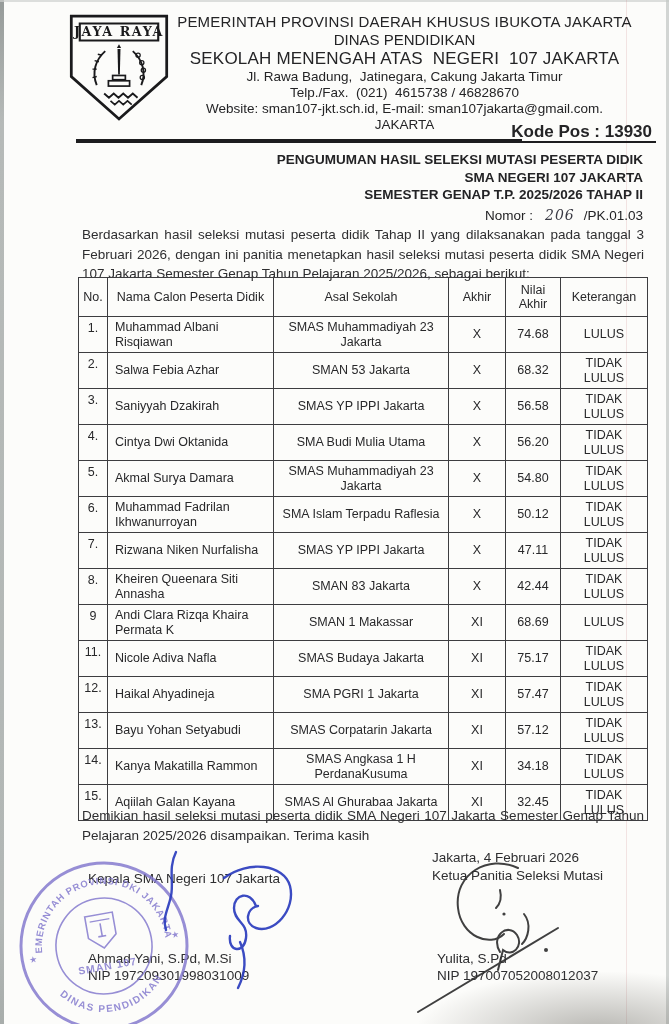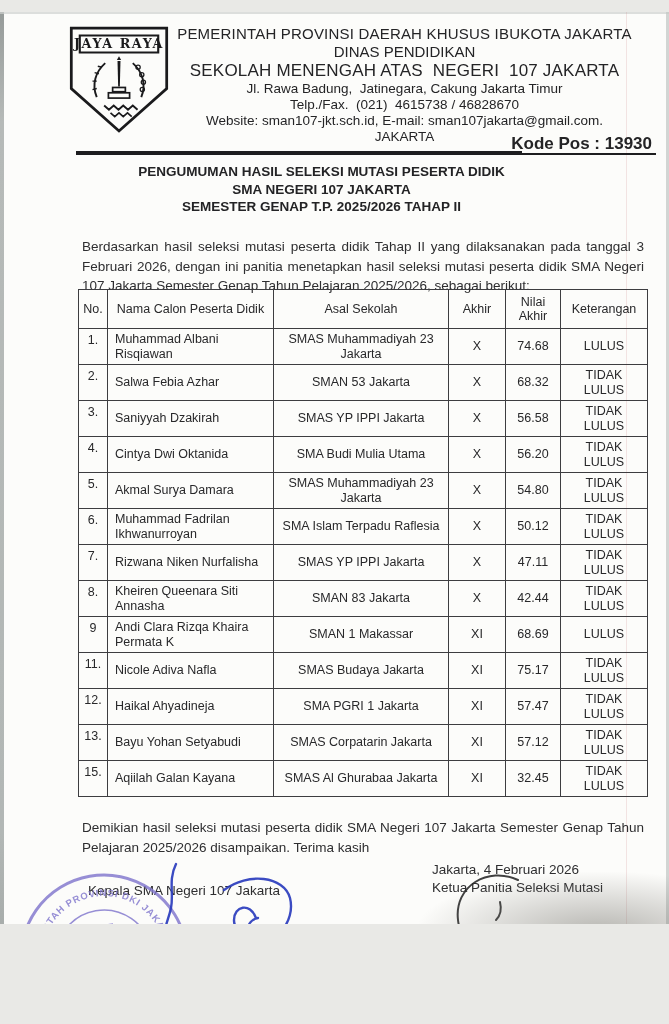--- a/index.html
+++ b/index.html
@@ -1,18 +1,18 @@
 <!DOCTYPE html>
 <html><head>
 <meta charset="utf-8">
 <style>
   * { margin:0; padding:0; box-sizing:border-box; }
   html,body { background:#e9e9e6; }
   .page {
-    position:relative; width:669px; height:912px; margin:12px auto;
+    position:relative; width:669px; height:1024px; margin:0 auto;
     background:#fcfcfa; overflow:hidden;
     font-family:"Liberation Sans", sans-serif; color:#2e2e30;padding-left:12px;
   }
 
   
   .edge-left  { position:absolute; left:0; top:0; width:4px; height:100%;
                 background:linear-gradient(180deg,#969b99,#b6bab8 12%,#b2b7b5 90%,#a8adab); }
   .edge-top   { position:absolute; left:0; top:0; width:100%; height:2px; background:#ced1cf; opacity:.7; }
   .edge-right { position:absolute; right:0; top:0; width:3px; height:100%; background:#c4c8c6; opacity:.75; }
   .shadow-br  { position:absolute; right:0; bottom:0; width:250px; height:52px;
@@ -28,21 +28,21 @@
   .lh-line1 { font-size:15px; line-height:18px; letter-spacing:.2px; }
   .lh-line2 { font-size:15px; line-height:18px; }
   .lh-line3 { font-size:17px; line-height:20px; letter-spacing:.2px; }
   .lh-small { font-size:13.5px; line-height:16px; }
 
   .kodepos { position:absolute; top:122px; right:17px; font-size:17px; font-weight:bold; color:#242426; }
   .rule-thick { position:absolute; top:139px; left:76px; width:446px; height:4px; background:#1d1d1f; }
   .rule-thin  { position:absolute; top:141px; left:522px; width:134px; height:2px; background:#1d1d1f; }
 
   
-  .title-block { position:absolute; top:151px; left:0; right:26px; text-align:center; color:#232325; }
+  .title-block { position:absolute; top:151px; left:0; right:26px; text-align:right; color:#232325; }
   .title-line { font-size:13.5px; font-weight:bold; line-height:17.5px; }
   .nomor-line { font-size:13.5px; line-height:20px; margin-top:1px; }
   .nomor-hand { font-family:"DejaVu Serif", serif; font-style:italic; font-size:14px;
                 letter-spacing:1px; color:#3a3a44; margin:0 9px 0 12px; }
 
   
   .intro   { position:absolute; top:225px; left:82px; right:25px; font-size:13.5px;
              line-height:19.5px; text-align:justify; }
   .closing { position:absolute; top:806px; left:82px; right:25px; font-size:13.5px;
              line-height:19.5px; text-align:justify; }
@@ -115,20 +115,23 @@
   </div>
 
   <div class="kodepos">Kode Pos : 13930</div>
   <div class="rule-thick"></div>
   <div class="rule-thin"></div>
 
   <div class="title-block">
     <div class="title-line">PENGUMUMAN HASIL SELEKSI MUTASI PESERTA DIDIK</div>
     <div class="title-line">SMA NEGERI 107 JAKARTA</div>
     <div class="title-line">SEMESTER GENAP T.P. 2025/2026 TAHAP II</div>
+    <div class="nomor-line">
+      <span>Nomor :</span><span class="nomor-hand">206</span><span>/PK.01.03</span>
+    </div>
   </div>
 
   <div class="intro">Berdasarkan hasil seleksi mutasi peserta didik Tahap II yang dilaksanakan pada tanggal 3 Februari 2026, dengan ini panitia menetapkan hasil seleksi mutasi peserta didik SMA Negeri 107 Jakarta Semester Genap Tahun Pelajaran 2025/2026, sebagai berikut:</div>
 
   <table class="results">
     <colgroup>
       <col style="width:29px">
         <col style="width:166px">
         <col style="width:175px">
       <col style="width:57px">
@@ -236,20 +239,28 @@
         </tr>
         <tr>
           <td class="col-no">13.</td>
           <td class="col-nama">Bayu Yohan Setyabudi</td>
           <td class="col-asal">SMAS Corpatarin Jakarta</td>
           <td class="col-kelas">XI</td>
           <td class="col-nilai">57.12</td>
           <td class="col-ket">TIDAK LULUS</td>
         </tr>
         <tr>
+          <td class="col-no">14.</td>
+          <td class="col-nama">Kanya Makatilla Rammon</td>
+          <td class="col-asal">SMAS Angkasa 1 H PerdanaKusuma</td>
+          <td class="col-kelas">XI</td>
+          <td class="col-nilai">34.18</td>
+          <td class="col-ket">TIDAK LULUS</td>
+        </tr>
+        <tr>
           <td class="col-no">15.</td>
           <td class="col-nama">Aqiilah Galan Kayana</td>
           <td class="col-asal">SMAS Al Ghurabaa Jakarta</td>
           <td class="col-kelas">XI</td>
           <td class="col-nilai">32.45</td>
           <td class="col-ket">TIDAK LULUS</td>
         </tr>
       </tbody>
   </table>
 

